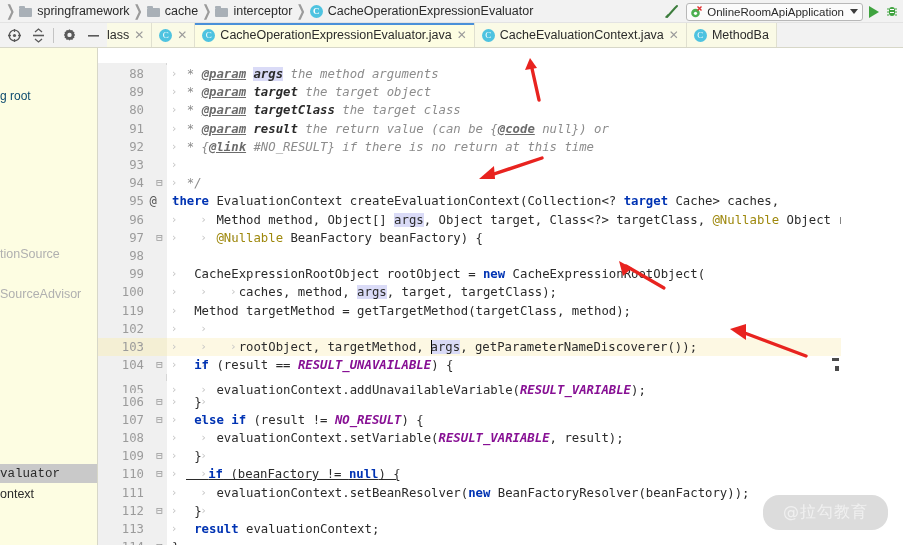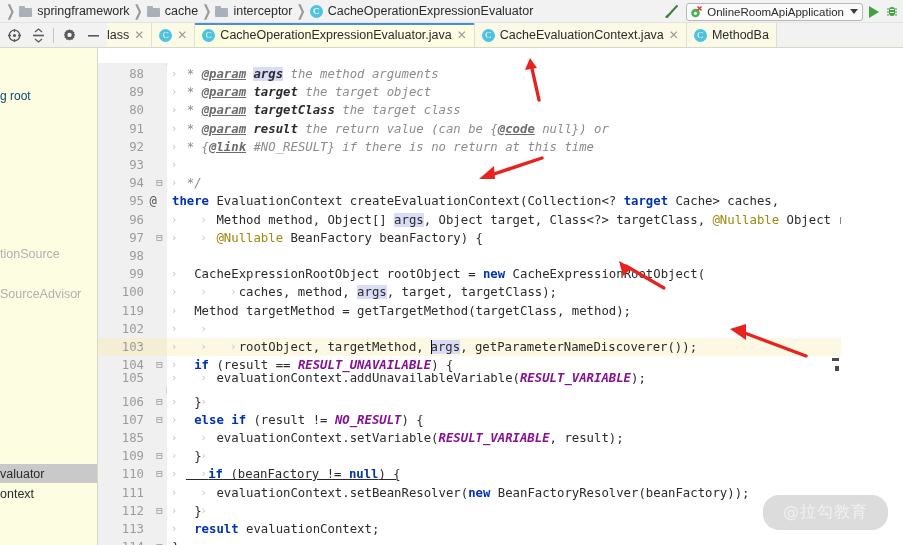--- a/index.html
+++ b/index.html
@@ -164,21 +164,21 @@
     font-size: 12.5px;
     color: #2b2b2b;
   }
   .lp-item {
     position: absolute; left: 0;
     width: 98px; height: 19px;
     display: flex; align-items: center;
     padding-left: 0px;
     white-space: nowrap;
   }
-  .lp-item.sel { background: #c9c9c9; }
+  .lp-item.sel { background: #c9c9c9; font-family: Liberation Mono, monospace; }
   .lp-item.faded { color: #b0b0b0; }
 
   
   .editor {
     position: absolute; top: 48px; left: 98px;
     width: 743px; height: 497px;
     background: #ffffff;
     overflow: hidden;
     margin-top: 15px;
   }
@@ -437,24 +437,24 @@
         <div class="line-row" style="top: 129.4px;"><div class="lnum-bg"></div><div class="lnum">95</div><div class="gmark annot-at">@</div><div class="iguide" style="left: 74px;">›</div><div class="code-text" style="left: 74px;"><span class="kw">there</span> EvaluationContext createEvaluationContext(Collection&lt;? <span class="kw">target</span> Cache&gt; caches,</div></div>
         <div class="line-row" style="top: 147.6px;"><div class="lnum-bg"></div><div class="lnum">96</div><div class="iguide" style="left: 74px;">›</div><div class="iguide" style="left: 103.6px;">›</div><div class="iguide" style="left: 133.2px;">›</div><div class="code-text" style="left: 74px;">      Method method, Object[] <span class="hlw">args</span>, Object target, Class&lt;?&gt; targetClass, <span class="anno">@Nullable</span> Object result,</div></div>
         <div class="line-row" style="top: 165.8px;"><div class="lnum-bg"></div><div class="lnum">97</div><div class="gmark fold">⊟</div><div class="iguide" style="left: 74px;">›</div><div class="iguide" style="left: 103.6px;">›</div><div class="iguide" style="left: 133.2px;">›</div><div class="code-text" style="left: 74px;">      <span class="anno">@Nullable</span> BeanFactory beanFactory) {</div></div>
         <div class="line-row" style="top: 184px;"><div class="lnum-bg"></div><div class="lnum">98</div><div class="code-text" style="left: 74px;"></div></div>
         <div class="line-row" style="top: 202.2px;"><div class="lnum-bg"></div><div class="lnum">99</div><div class="iguide" style="left: 74px;">›</div><div class="iguide" style="left: 103.6px;">›</div><div class="code-text" style="left: 74px;">   CacheExpressionRootObject rootObject = <span class="kw">new</span> CacheExpressionRootObject(</div></div>
         <div class="line-row" style="top: 220.4px;"><div class="lnum-bg"></div><div class="lnum">100</div><div class="iguide" style="left: 74px;">›</div><div class="iguide" style="left: 103.6px;">›</div><div class="iguide" style="left: 133.2px;">›</div><div class="iguide" style="left: 162.8px;">›</div><div class="code-text" style="left: 74px;">         caches, method, <span class="hlw">args</span>, target, targetClass);</div></div>
         <div class="line-row" style="top: 238.6px;"><div class="lnum-bg"></div><div class="lnum">119</div><div class="iguide" style="left: 74px;">›</div><div class="iguide" style="left: 103.6px;">›</div><div class="code-text" style="left: 74px;">   Method targetMethod = getTargetMethod(targetClass, method);</div></div>
         <div class="line-row" style="top: 256.8px;"><div class="lnum-bg"></div><div class="lnum">102</div><div class="iguide" style="left: 74px;">›</div><div class="iguide" style="left: 103.6px;">›</div></div>
         <div class="line-row hl" style="top: 275px;"><div class="lnum-bg"></div><div class="lnum">103</div><div class="iguide" style="left: 74px;">›</div><div class="iguide" style="left: 103.6px;">›</div><div class="iguide" style="left: 133.2px;">›</div><div class="iguide" style="left: 162.8px;">›</div><div class="code-text" style="left: 74px;">         rootObject, targetMethod, <span class="hlw"><span class="caret"></span>args</span>, getParameterNameDiscoverer());</div></div>
         <div class="line-row" style="top: 293.2px;"><div class="lnum-bg"></div><div class="lnum">104</div><div class="gmark fold">⊟</div><div class="iguide" style="left: 74px;">›</div><div class="iguide" style="left: 103.6px;">›</div><div class="code-text" style="left: 74px;">   <span class="kw">if</span> (result == <span class="cnst">RESULT_UNAVAILABLE</span>) {</div></div>
-        <div class="line-row" style="top: 306px;"><div class="lnum-bg"></div><div class="lnum">105</div><div class="iguide" style="left: 74px;">›</div><div class="iguide" style="left: 103.6px;">›</div><div class="iguide" style="left: 133.2px;">›</div><div class="code-text" style="left: 74px;">      evaluationContext.addUnavailableVariable(<span class="cnst">RESULT_VARIABLE</span>);</div></div>
+        <div class="line-row" style="top: 318px;"><div class="lnum-bg"></div><div class="lnum">105</div><div class="iguide" style="left: 74px;">›</div><div class="iguide" style="left: 103.6px;">›</div><div class="iguide" style="left: 133.2px;">›</div><div class="code-text" style="left: 74px;">      evaluationContext.addUnavailableVariable(<span class="cnst">RESULT_VARIABLE</span>);</div></div>
         <div class="line-row" style="top: 329.6px;"><div class="lnum-bg"></div><div class="lnum">106</div><div class="gmark fold">⊟</div><div class="iguide" style="left: 74px;">›</div><div class="iguide" style="left: 103.6px;">›</div><div class="code-text" style="left: 74px;">   }</div></div>
         <div class="line-row" style="top: 347.8px;"><div class="lnum-bg"></div><div class="lnum">107</div><div class="gmark fold">⊟</div><div class="iguide" style="left: 74px;">›</div><div class="iguide" style="left: 103.6px;">›</div><div class="code-text" style="left: 74px;">   <span class="kw">else if</span> (result != <span class="cnst">NO_RESULT</span>) {</div></div>
-        <div class="line-row" style="top: 366px;"><div class="lnum-bg"></div><div class="lnum">185</div><div class="iguide" style="left: 74px;">›</div><div class="iguide" style="left: 103.6px;">›</div><div class="iguide" style="left: 133.2px;">›</div><div class="code-text" style="left: 74px;">      evaluationContext.setVariable(<span class="cnst">RESULT_VARIABLE</span>, result);</div></div>
+        <div class="line-row" style="top: 366px;"><div class="lnum-bg"></div><div class="lnum">108</div><div class="iguide" style="left: 74px;">›</div><div class="iguide" style="left: 103.6px;">›</div><div class="iguide" style="left: 133.2px;">›</div><div class="code-text" style="left: 74px;">      evaluationContext.setVariable(<span class="cnst">RESULT_VARIABLE</span>, result);</div></div>
         <div class="line-row" style="top: 384.2px;"><div class="lnum-bg"></div><div class="lnum">109</div><div class="gmark fold">⊟</div><div class="iguide" style="left: 74px;">›</div><div class="iguide" style="left: 103.6px;">›</div><div class="code-text" style="left: 74px;">   }</div></div>
         <div class="line-row" style="top: 402.4px;"><div class="lnum-bg"></div><div class="lnum">110</div><div class="gmark fold">⊟</div><div class="iguide" style="left: 74px;">›</div><div class="iguide" style="left: 103.6px;">›</div><div class="code-text" style="left: 88px; text-decoration: underline;">   <span class="kw">if</span> (beanFactory != <span class="kw">null</span>) {</div></div>
         <div class="line-row" style="top: 420.6px;"><div class="lnum-bg"></div><div class="lnum">111</div><div class="iguide" style="left: 74px;">›</div><div class="iguide" style="left: 103.6px;">›</div><div class="iguide" style="left: 133.2px;">›</div><div class="code-text" style="left: 74px;">      evaluationContext.setBeanResolver(<span class="kw">new</span> BeanFactoryResolver(beanFactory));</div></div>
         <div class="line-row" style="top: 438.8px;"><div class="lnum-bg"></div><div class="lnum">112</div><div class="gmark fold">⊟</div><div class="iguide" style="left: 74px;">›</div><div class="iguide" style="left: 103.6px;">›</div><div class="code-text" style="left: 74px;">   }</div></div>
         <div class="line-row" style="top: 457px;"><div class="lnum-bg"></div><div class="lnum">113</div><div class="iguide" style="left: 74px;">›</div><div class="iguide" style="left: 103.6px;">›</div><div class="code-text" style="left: 74px;">   <span class="kw">result</span> evaluationContext;</div></div>
         <div class="line-row" style="top: 475.2px;"><div class="lnum-bg"></div><div class="lnum">114</div><div class="gmark fold">⊟</div><div class="iguide" style="left: 74px;">›</div><div class="code-text" style="left: 74px;">}</div></div>
       </div>
 
     <div class="scroll-marks">
       <div class="smark" style="top:295px"></div>

